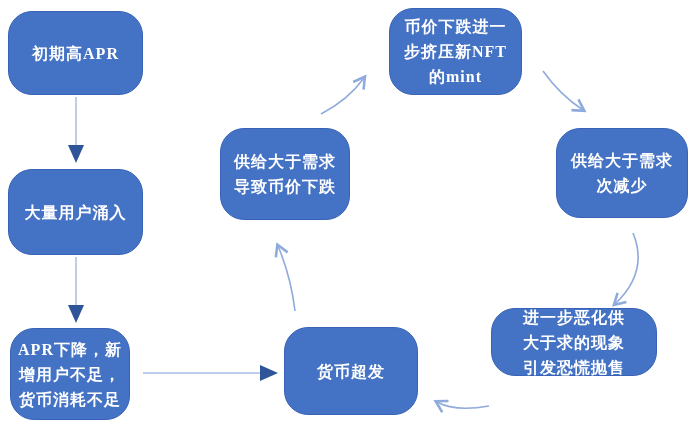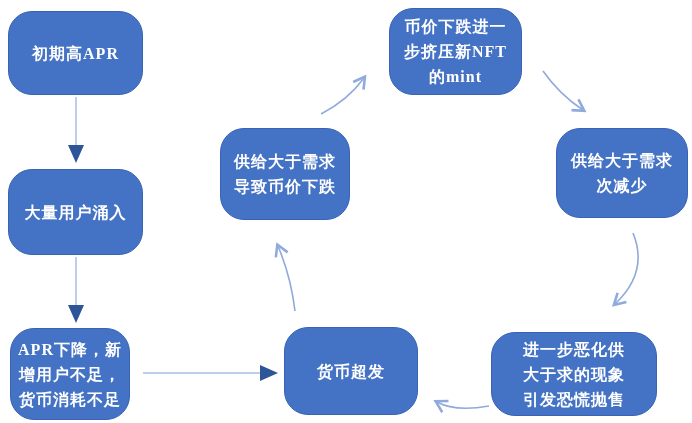--- a/index.html
+++ b/index.html
@@ -42,21 +42,21 @@
   }
   .node .label {
     white-space: pre-line;
     padding: 0 4px;
   }
   .n-initial-apr          { left: 8px;   top: 11px;  width: 135px; height: 84px; }
   .n-users-influx         { left: 8px;   top: 169px; width: 135px; height: 86px; }
   .n-apr-drop             { left: 10px;  top: 328px; width: 120px; height: 92px; }
   .n-price-drop-mint      { left: 389px; top: 8px;   width: 133px; height: 87px; }
   .n-consumption-decrease { left: 556px; top: 128px; width: 132px; height: 90px; }
-  .n-worsen-panic         { left: 491px; top: 332px; width: 166px; height: 84px; }
+  .n-worsen-panic         { left: 491px; top: 308px; width: 166px; height: 68px; }
   .n-over-issuance        { left: 284px; top: 327px; width: 134px; height: 88px; justify-content: center; }
   .n-supply-exceeds       { left: 220px; top: 128px; width: 130px; height: 92px; }
 </style>
 </head>
 <body>
 
 <div class="canvas">
 
   <svg class="edges-layer" viewBox="0 0 692 423" xmlns="http://www.w3.org/2000/svg">
     <defs>

